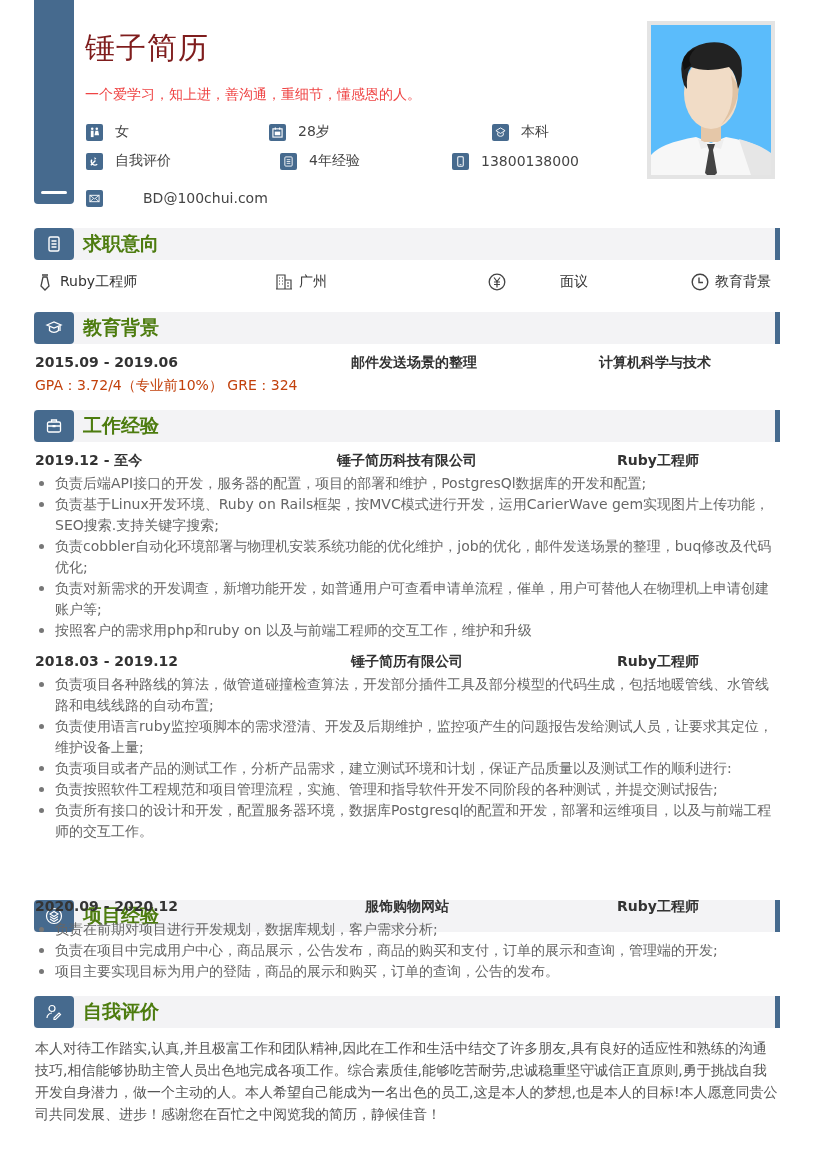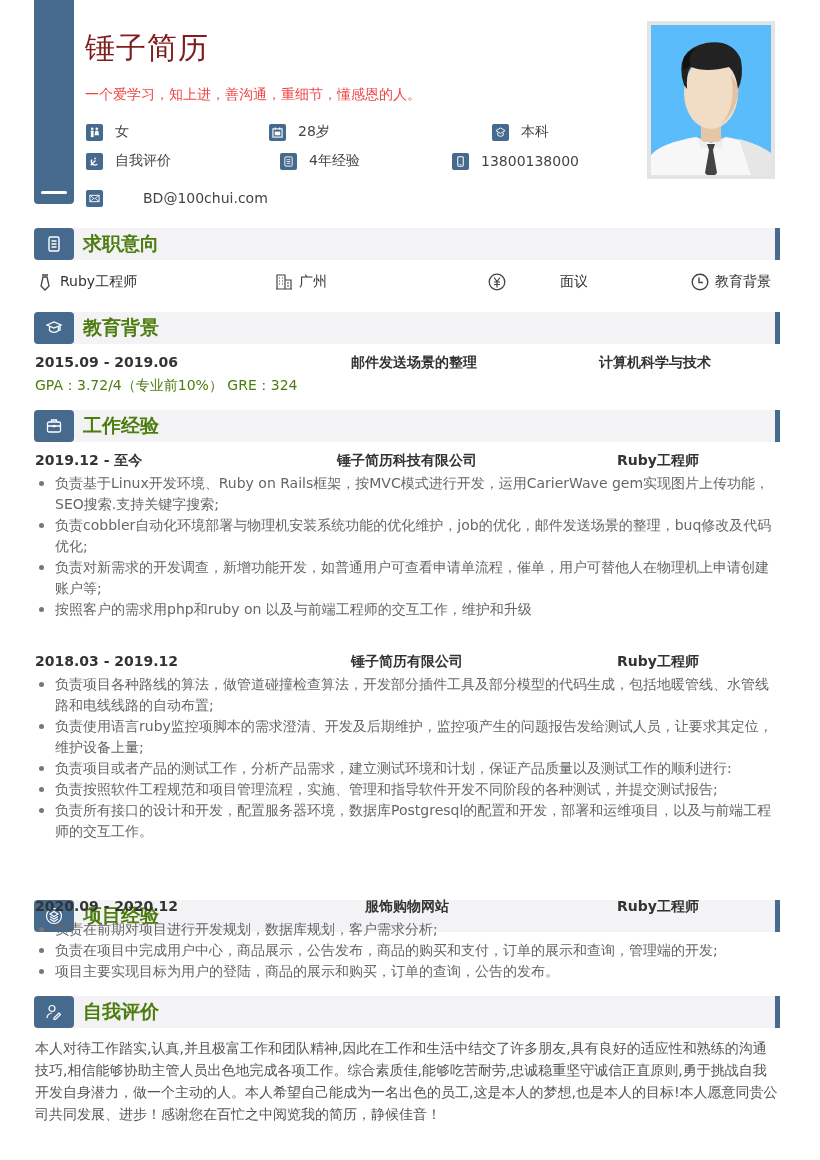--- a/index.html
+++ b/index.html
@@ -23,21 +23,21 @@
   .sec-head .badge { position: absolute; left: 0; top: 0; width: 40px; height: 32px; background: #466a8e; border-radius: 4px; display: flex; align-items: center; justify-content: center; }
   .sec-head .badge svg { width: 18px; height: 18px; }
   .sec-head .title { position: absolute; left: 49px; top: 3px; font-size: 19px; font-weight: bold; color: #4d7c0f; }
 
   .intent { position: absolute; top: 273px; display: flex; align-items: center; font-size: 14px; color: #333; }
   .intent svg { width: 18px; height: 18px; margin-right: 6px; }
 
   .row-head { position: absolute; left: 35px; width: 745px; height: 20px; font-size: 14px; font-weight: bold; color: #333; }
   .row-head span { position: absolute; top: 0; white-space: nowrap; }
 
-  .plain { position: absolute; left: 35px; font-size: 14px; color: #4d7c0f; }
+  .plain { position: absolute; left: 35px; font-size: 14px; color: #c2410c; }
 
   ul.bullets { position: absolute; left: 35px; width: 742px; list-style: none; font-size: 14px; color: #666; line-height: 21px; }
   ul.bullets li { position: relative; padding-left: 20px; }
   ul.bullets li::before { content: ""; position: absolute; left: 4px; top: 8px; width: 5px; height: 5px; border-radius: 50%; background: #777; }
 
   .para { position: absolute; left: 35px; top: 1037px; width: 745px; font-size: 14px; line-height: 22px; color: #555; }
 </style>
 </head>
 <body>
 
@@ -197,20 +197,21 @@
     </div>
   <div class="title">工作经验</div>
 </div>
 
 <div class="row-head" style="top:452px;">
   <span style="left:0;">2019.12 - 至今</span>
   <span style="left:302px;">锤子简历科技有限公司</span>
   <span style="left:582px;">Ruby工程师</span>
 </div>
 <ul class="bullets" style="top:473px;">
+  <li>负责后端API接口的开发，服务器的配置，项目的部署和维护，PostgresQl数据库的开发和配置;</li>
   <li>负责基于Linux开发环境、Ruby on Rails框架，按MVC模式进行开发，运用CarierWave gem实现图片上传功能，SEO搜索.支持关键字搜索;</li>
   <li>负责cobbler自动化环境部署与物理机安装系统功能的优化维护，job的优化，邮件发送场景的整理，buq修改及代码优化;</li>
   <li>负责对新需求的开发调查，新增功能开发，如普通用户可查看申请单流程，催单，用户可替他人在物理机上申请创建账户等;</li>
   <li>按照客户的需求用php和ruby on 以及与前端工程师的交互工作，维护和升级</li>
 </ul>
 
 <div class="row-head" style="top:653px;">
   <span style="left:0;">2018.03 - 2019.12</span>
   <span style="left:316px;">锤子简历有限公司</span>
   <span style="left:582px;">Ruby工程师</span>

